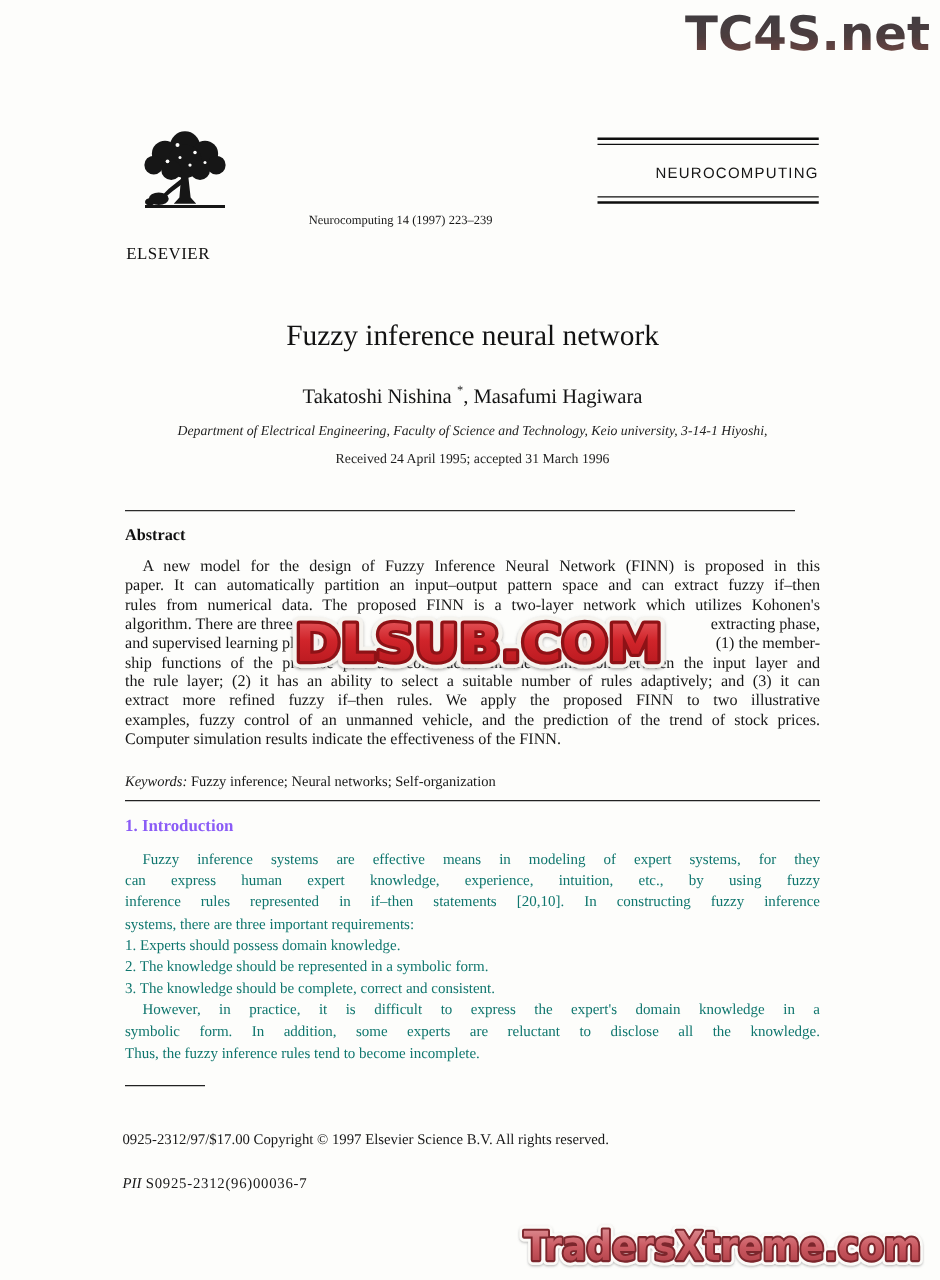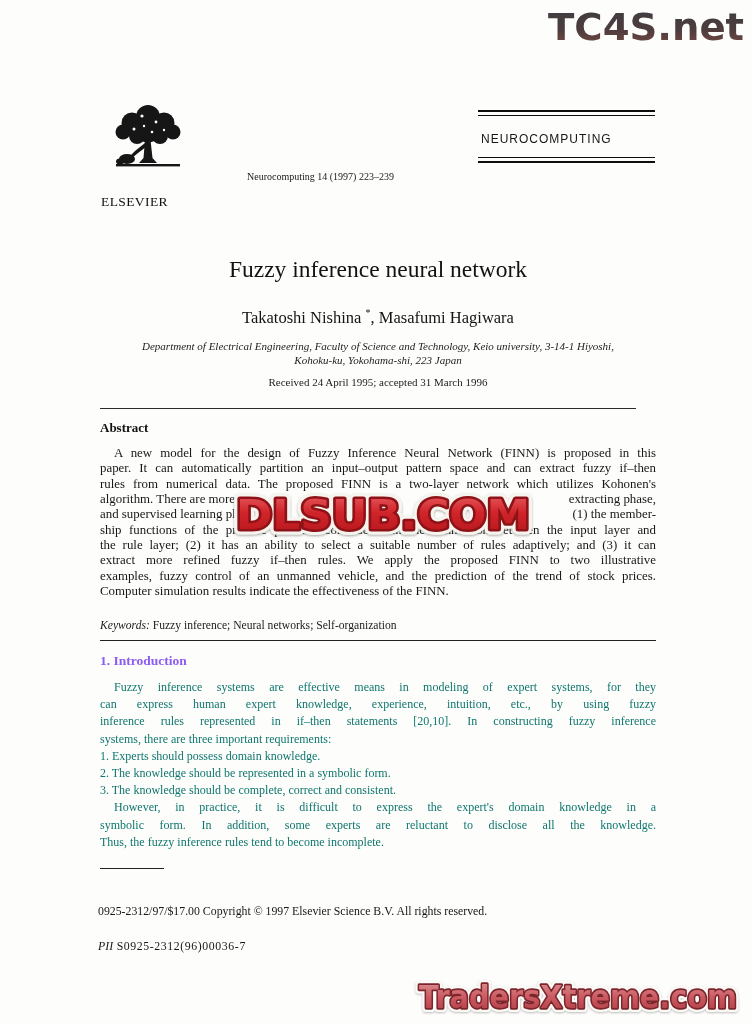--- a/index.html
+++ b/index.html
@@ -12,21 +12,21 @@
   .abs{position:absolute;}
   
   .elsevier-label{font-size:13.5px; letter-spacing:0.4px; color:#101010;}
   .citation{font-size:10px; color:#181818;text-align:center;}
   .banner{width:177px;}
   .rule-top{height:3px; border-top:2.6px solid #0e0e0e; border-bottom:1px solid #0e0e0e;}
   .rule-bottom{height:3px; border-top:1px solid #0e0e0e; border-bottom:2.6px solid #0e0e0e;}
   .banner-text{
     font-family:"Liberation Sans", sans-serif; font-variant:small-caps;
     text-transform:lowercase; font-size:16.5px; letter-spacing:1px;
-    color:#161616; margin:12px 0 10px 3px;
+    color:#161616; margin:12px 0 10px 3px;text-align:right;
   }
   
   .title-block{width:556px; text-align:center;}
   .paper-title{font-size:23.5px; color:#121212;}
   .authors{font-size:16.5px; margin-top:24px; color:#141414;}
   .authors sup{font-size:10px;}
   .affiliation{font-style:italic; font-size:11px; line-height:14px; margin-top:11px; color:#222;}
   .received{font-size:11px; margin-top:9px; color:#1d1d1d;}
   
   .hr1{border-top:1.2px solid #2b2b2b; height:0;}
@@ -108,33 +108,32 @@
     <div class="rule-bottom"></div>
   </div>
 
   <div class="abs title-block" style="left:100px; top:256px;">
     <div class="paper-title">Fuzzy inference neural network</div>
     <div class="authors">
       <span>Takatoshi Nishina </span><sup>*</sup><span>, Masafumi Hagiwara</span>
     </div>
     <div class="affiliation">
       <div>Department of Electrical Engineering, Faculty of Science and Technology, Keio university, 3-14-1 Hiyoshi,</div>
-      <div>Kohoku-ku, Yokohama-shi, 223 Japan</div>
     </div>
     <div class="received">Received 24 April 1995; accepted 31 March 1996</div>
   </div>
 
   <div class="abs hr1" style="left:100px; top:408px; width:536px;"></div>
   <div class="abs sec-heading" style="left:100px; top:420px;">Abstract</div>
   <div class="abs abstract-body" style="left:100px; top:446px;">
       <div class="tline ind">A new model for the design of Fuzzy Inference Neural Network (FINN) is proposed in this</div>
       <div class="tline">paper. It can automatically partition an input–output pattern space and can extract fuzzy if–then</div>
       <div class="tline">rules from numerical data. The proposed FINN is a two-layer network which utilizes Kohonen's</div>
       <div class="tline noj split">
-        <span>algorithm. There are more</span>
+        <span>algorithm. There are three</span>
         <span>extracting phase,</span>
       </div>
       <div class="tline noj split">
         <span>and supervised learning pl</span>
         <span>(1) the member-</span>
       </div>
       <div class="tline">ship functions of the premise part are constructed in the connection between the input layer and</div>
       <div class="tline">the rule layer; (2) it has an ability to select a suitable number of rules adaptively; and (3) it can</div>
       <div class="tline">extract more refined fuzzy if–then rules. We apply the proposed FINN to two illustrative</div>
       <div class="tline">examples, fuzzy control of an unmanned vehicle, and the prediction of the trend of stock prices.</div>

